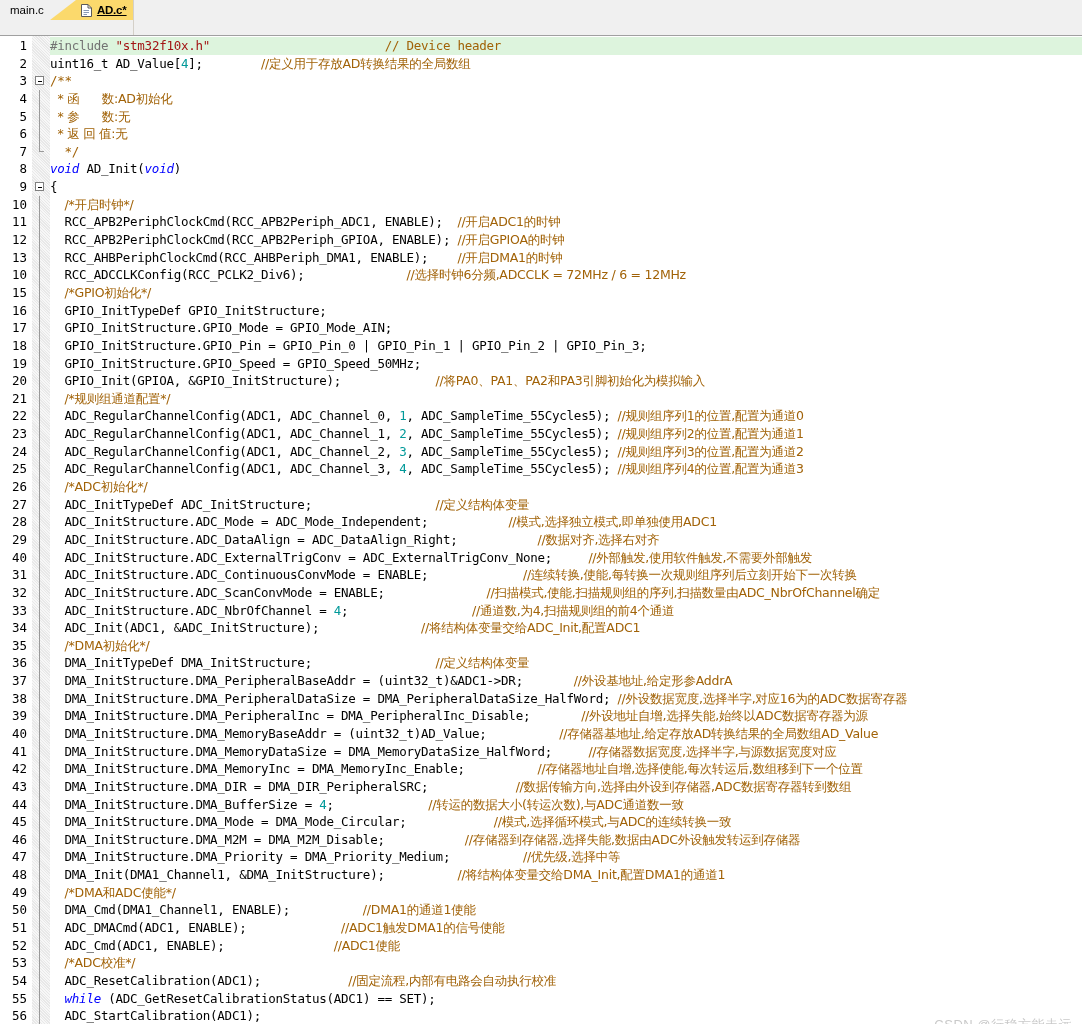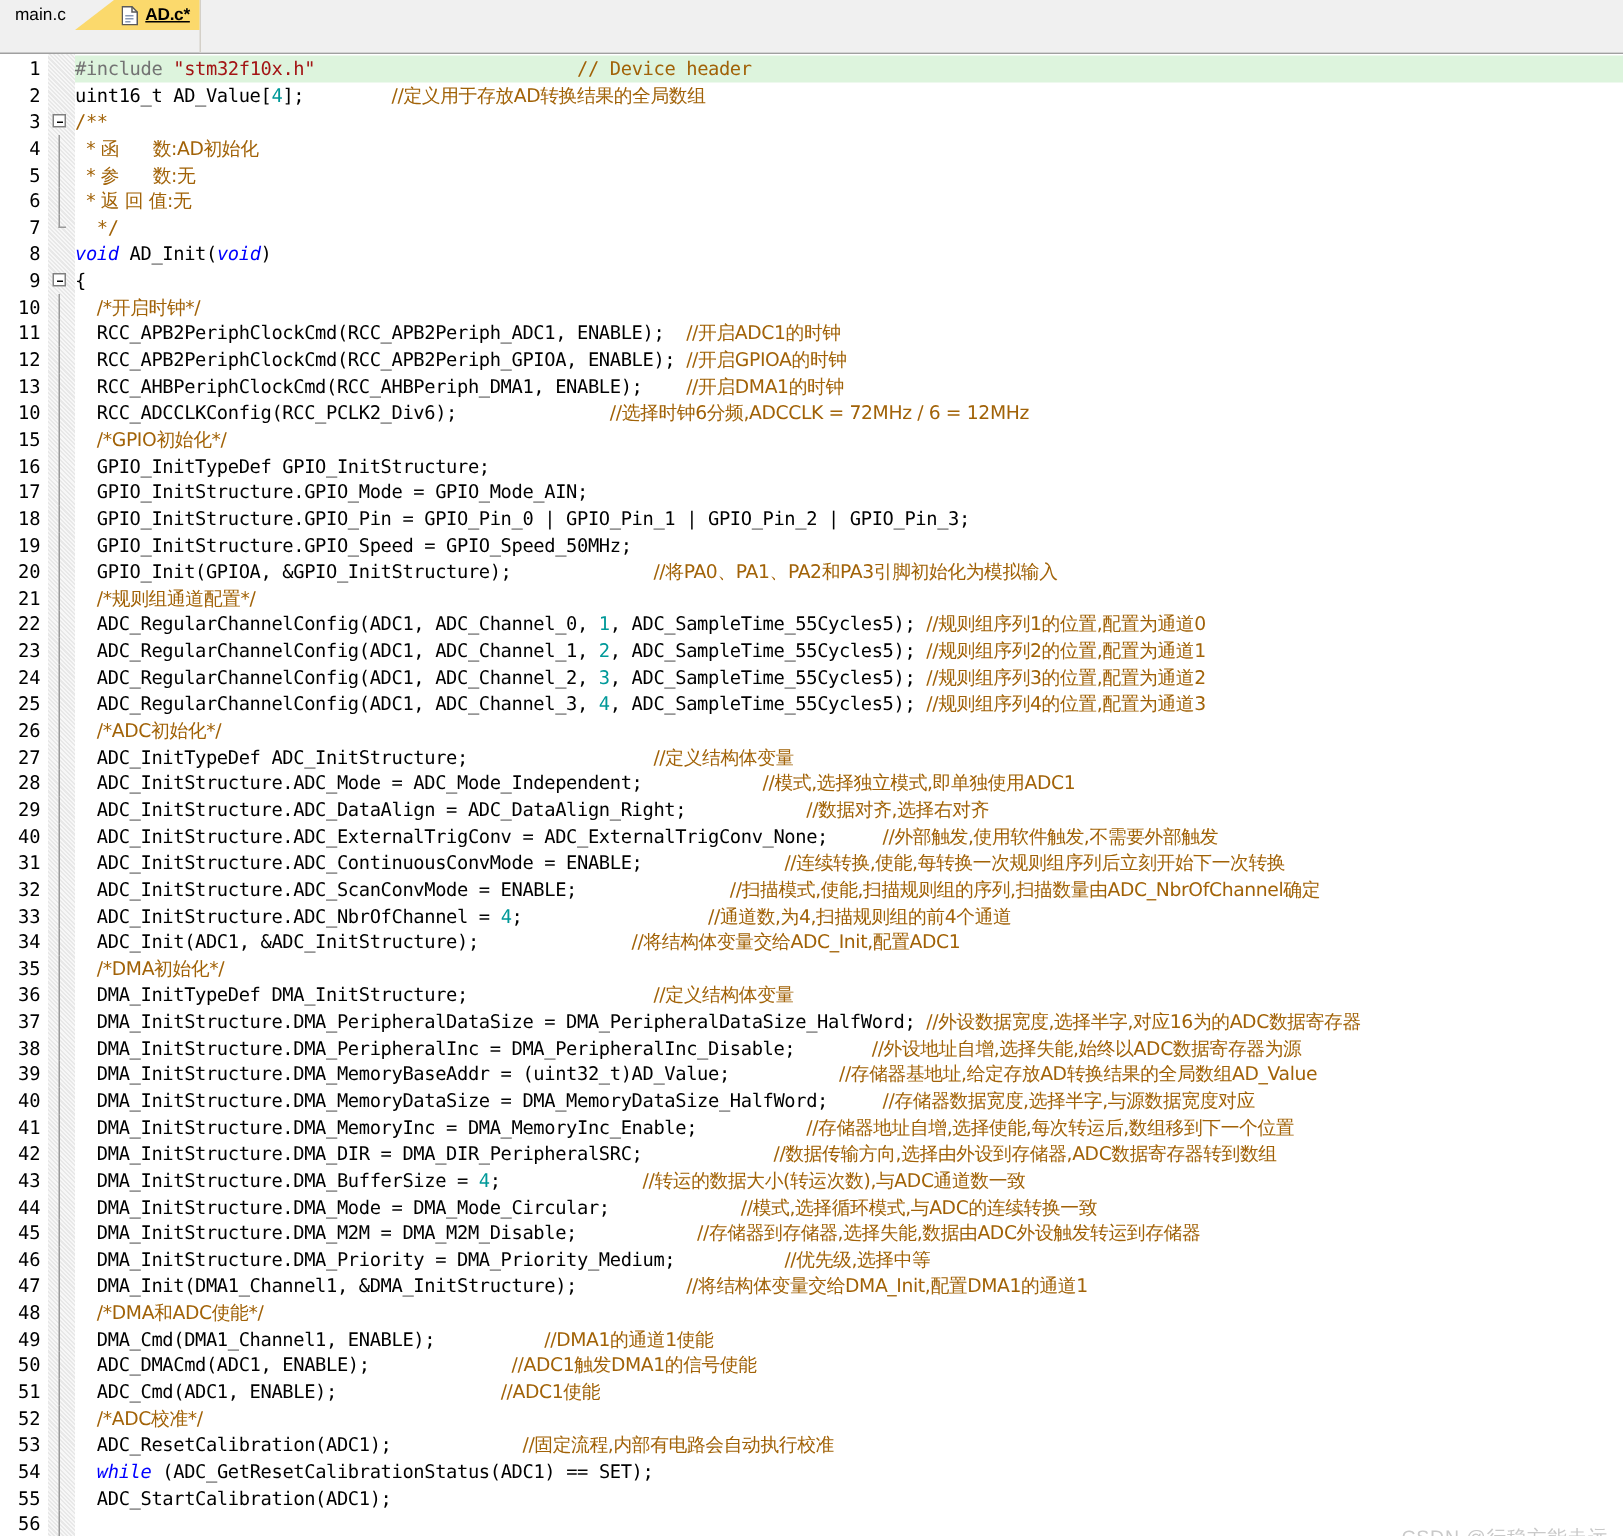--- a/index.html
+++ b/index.html
@@ -475,20 +475,21 @@
       <div class="line"><span class="t">  ADC_InitTypeDef ADC_InitStructure;                 </span><span class="c cjk">//定义结构体变量</span></div>
       <div class="line"><span class="t">  ADC_InitStructure.ADC_Mode = ADC_Mode_Independent;           </span><span class="c cjk">//模式,选择独立模式,即单独使用ADC1</span></div>
       <div class="line"><span class="t">  ADC_InitStructure.ADC_DataAlign = ADC_DataAlign_Right;           </span><span class="c cjk">//数据对齐,选择右对齐</span></div>
       <div class="line"><span class="t">  ADC_InitStructure.ADC_ExternalTrigConv = ADC_ExternalTrigConv_None;     </span><span class="c cjk">//外部触发,使用软件触发,不需要外部触发</span></div>
       <div class="line"><span class="t">  ADC_InitStructure.ADC_ContinuousConvMode = ENABLE;             </span><span class="c cjk">//连续转换,使能,每转换一次规则组序列后立刻开始下一次转换</span></div>
       <div class="line"><span class="t">  ADC_InitStructure.ADC_ScanConvMode = ENABLE;              </span><span class="c cjk">//扫描模式,使能,扫描规则组的序列,扫描数量由ADC_NbrOfChannel确定</span></div>
       <div class="line"><span class="t">  ADC_InitStructure.ADC_NbrOfChannel = </span><span class="n">4</span><span class="t">;                 </span><span class="c cjk">//通道数,为4,扫描规则组的前4个通道</span></div>
       <div class="line"><span class="t">  ADC_Init(ADC1, &amp;ADC_InitStructure);              </span><span class="c cjk">//将结构体变量交给ADC_Init,配置ADC1</span></div>
       <div class="line"><span class="t">  </span><span class="c cjk">/*DMA初始化*/</span></div>
       <div class="line"><span class="t">  DMA_InitTypeDef DMA_InitStructure;                 </span><span class="c cjk">//定义结构体变量</span></div>
+      <div class="line"><span class="t">  DMA_InitStructure.DMA_PeripheralBaseAddr = (uint32_t)&amp;ADC1-&gt;DR;       </span><span class="c cjk">//外设基地址,给定形参AddrA</span></div>
       <div class="line"><span class="t">  DMA_InitStructure.DMA_PeripheralDataSize = DMA_PeripheralDataSize_HalfWord; </span><span class="c cjk">//外设数据宽度,选择半字,对应16为的ADC数据寄存器</span></div>
       <div class="line"><span class="t">  DMA_InitStructure.DMA_PeripheralInc = DMA_PeripheralInc_Disable;       </span><span class="c cjk">//外设地址自增,选择失能,始终以ADC数据寄存器为源</span></div>
       <div class="line"><span class="t">  DMA_InitStructure.DMA_MemoryBaseAddr = (uint32_t)AD_Value;          </span><span class="c cjk">//存储器基地址,给定存放AD转换结果的全局数组AD_Value</span></div>
       <div class="line"><span class="t">  DMA_InitStructure.DMA_MemoryDataSize = DMA_MemoryDataSize_HalfWord;     </span><span class="c cjk">//存储器数据宽度,选择半字,与源数据宽度对应</span></div>
       <div class="line"><span class="t">  DMA_InitStructure.DMA_MemoryInc = DMA_MemoryInc_Enable;          </span><span class="c cjk">//存储器地址自增,选择使能,每次转运后,数组移到下一个位置</span></div>
       <div class="line"><span class="t">  DMA_InitStructure.DMA_DIR = DMA_DIR_PeripheralSRC;            </span><span class="c cjk">//数据传输方向,选择由外设到存储器,ADC数据寄存器转到数组</span></div>
       <div class="line"><span class="t">  DMA_InitStructure.DMA_BufferSize = </span><span class="n">4</span><span class="t">;             </span><span class="c cjk">//转运的数据大小(转运次数),与ADC通道数一致</span></div>
       <div class="line"><span class="t">  DMA_InitStructure.DMA_Mode = DMA_Mode_Circular;            </span><span class="c cjk">//模式,选择循环模式,与ADC的连续转换一致</span></div>
       <div class="line"><span class="t">  DMA_InitStructure.DMA_M2M = DMA_M2M_Disable;           </span><span class="c cjk">//存储器到存储器,选择失能,数据由ADC外设触发转运到存储器</span></div>
       <div class="line"><span class="t">  DMA_InitStructure.DMA_Priority = DMA_Priority_Medium;          </span><span class="c cjk">//优先级,选择中等</span></div>

